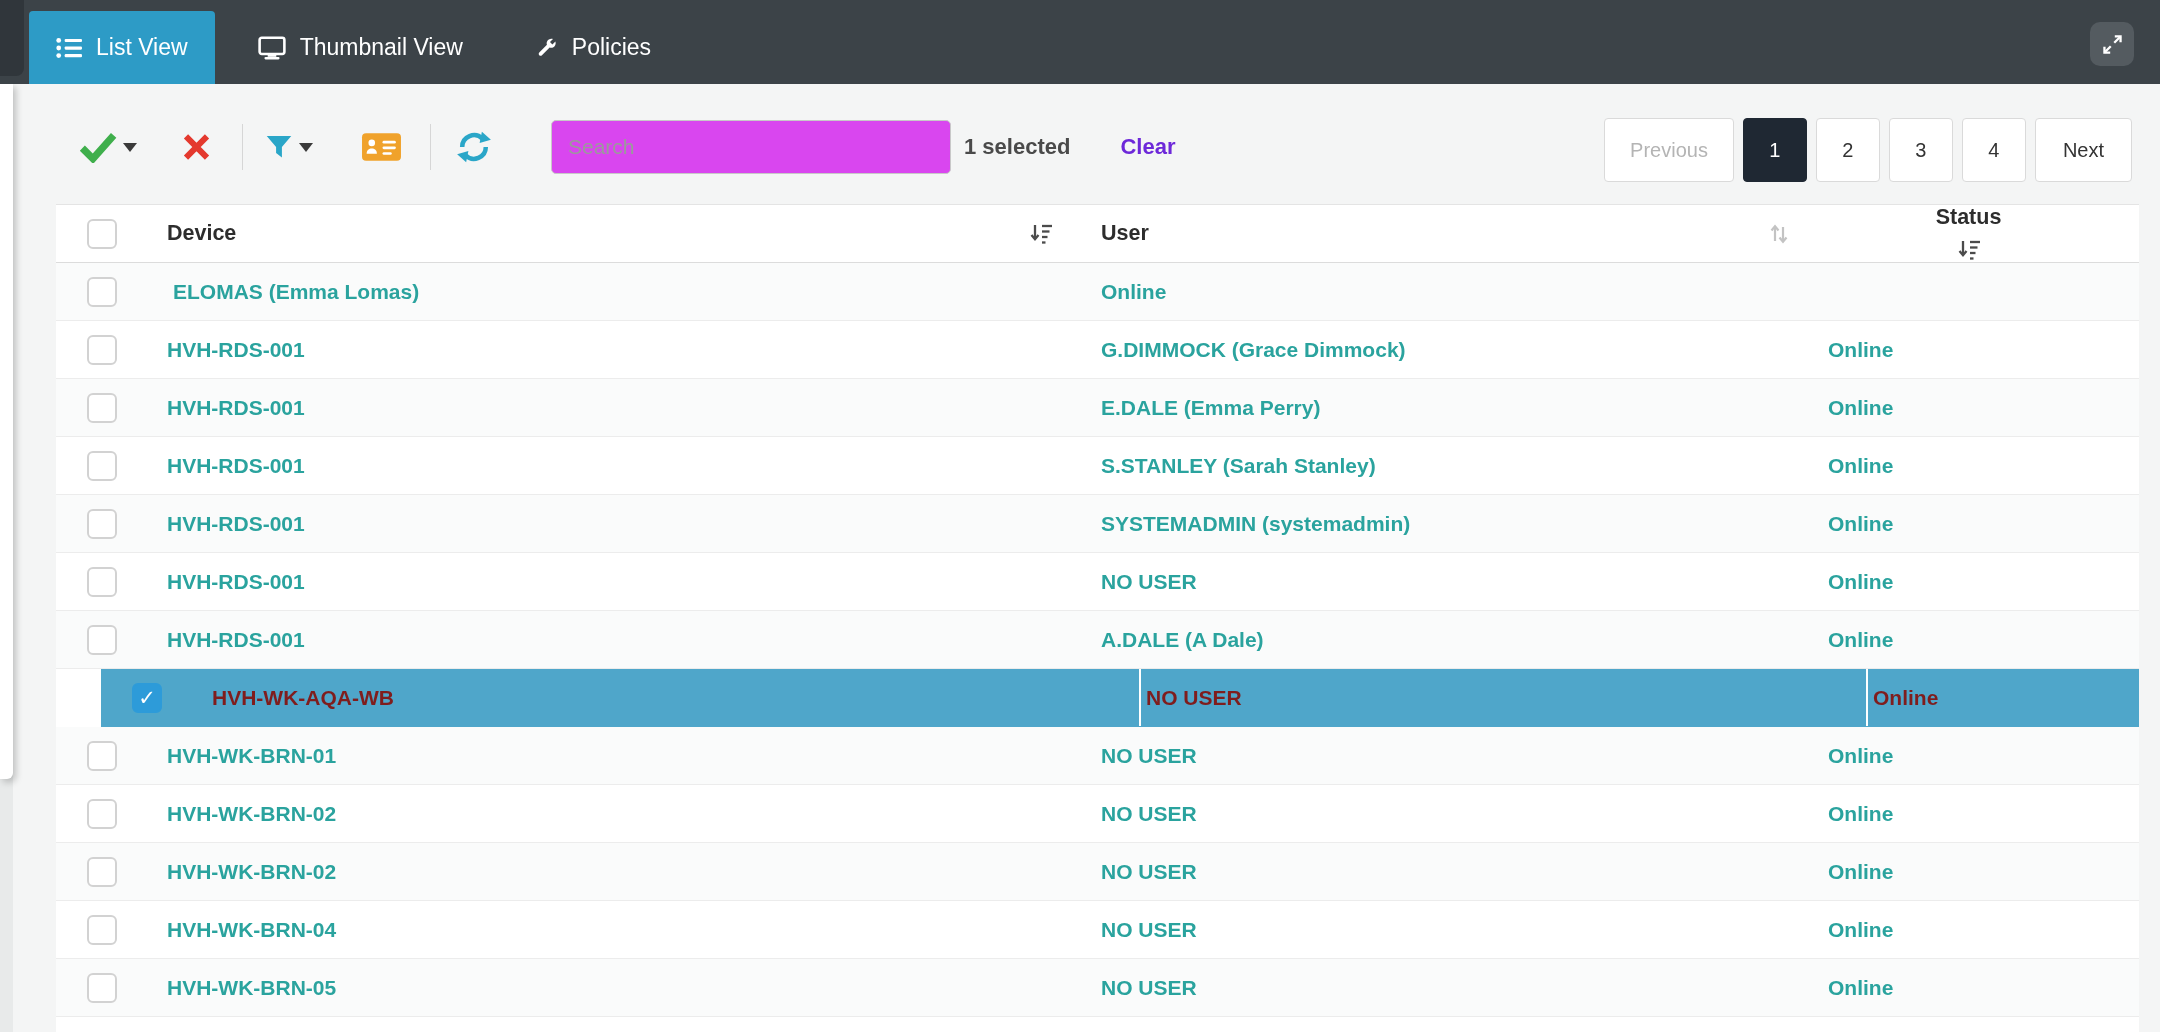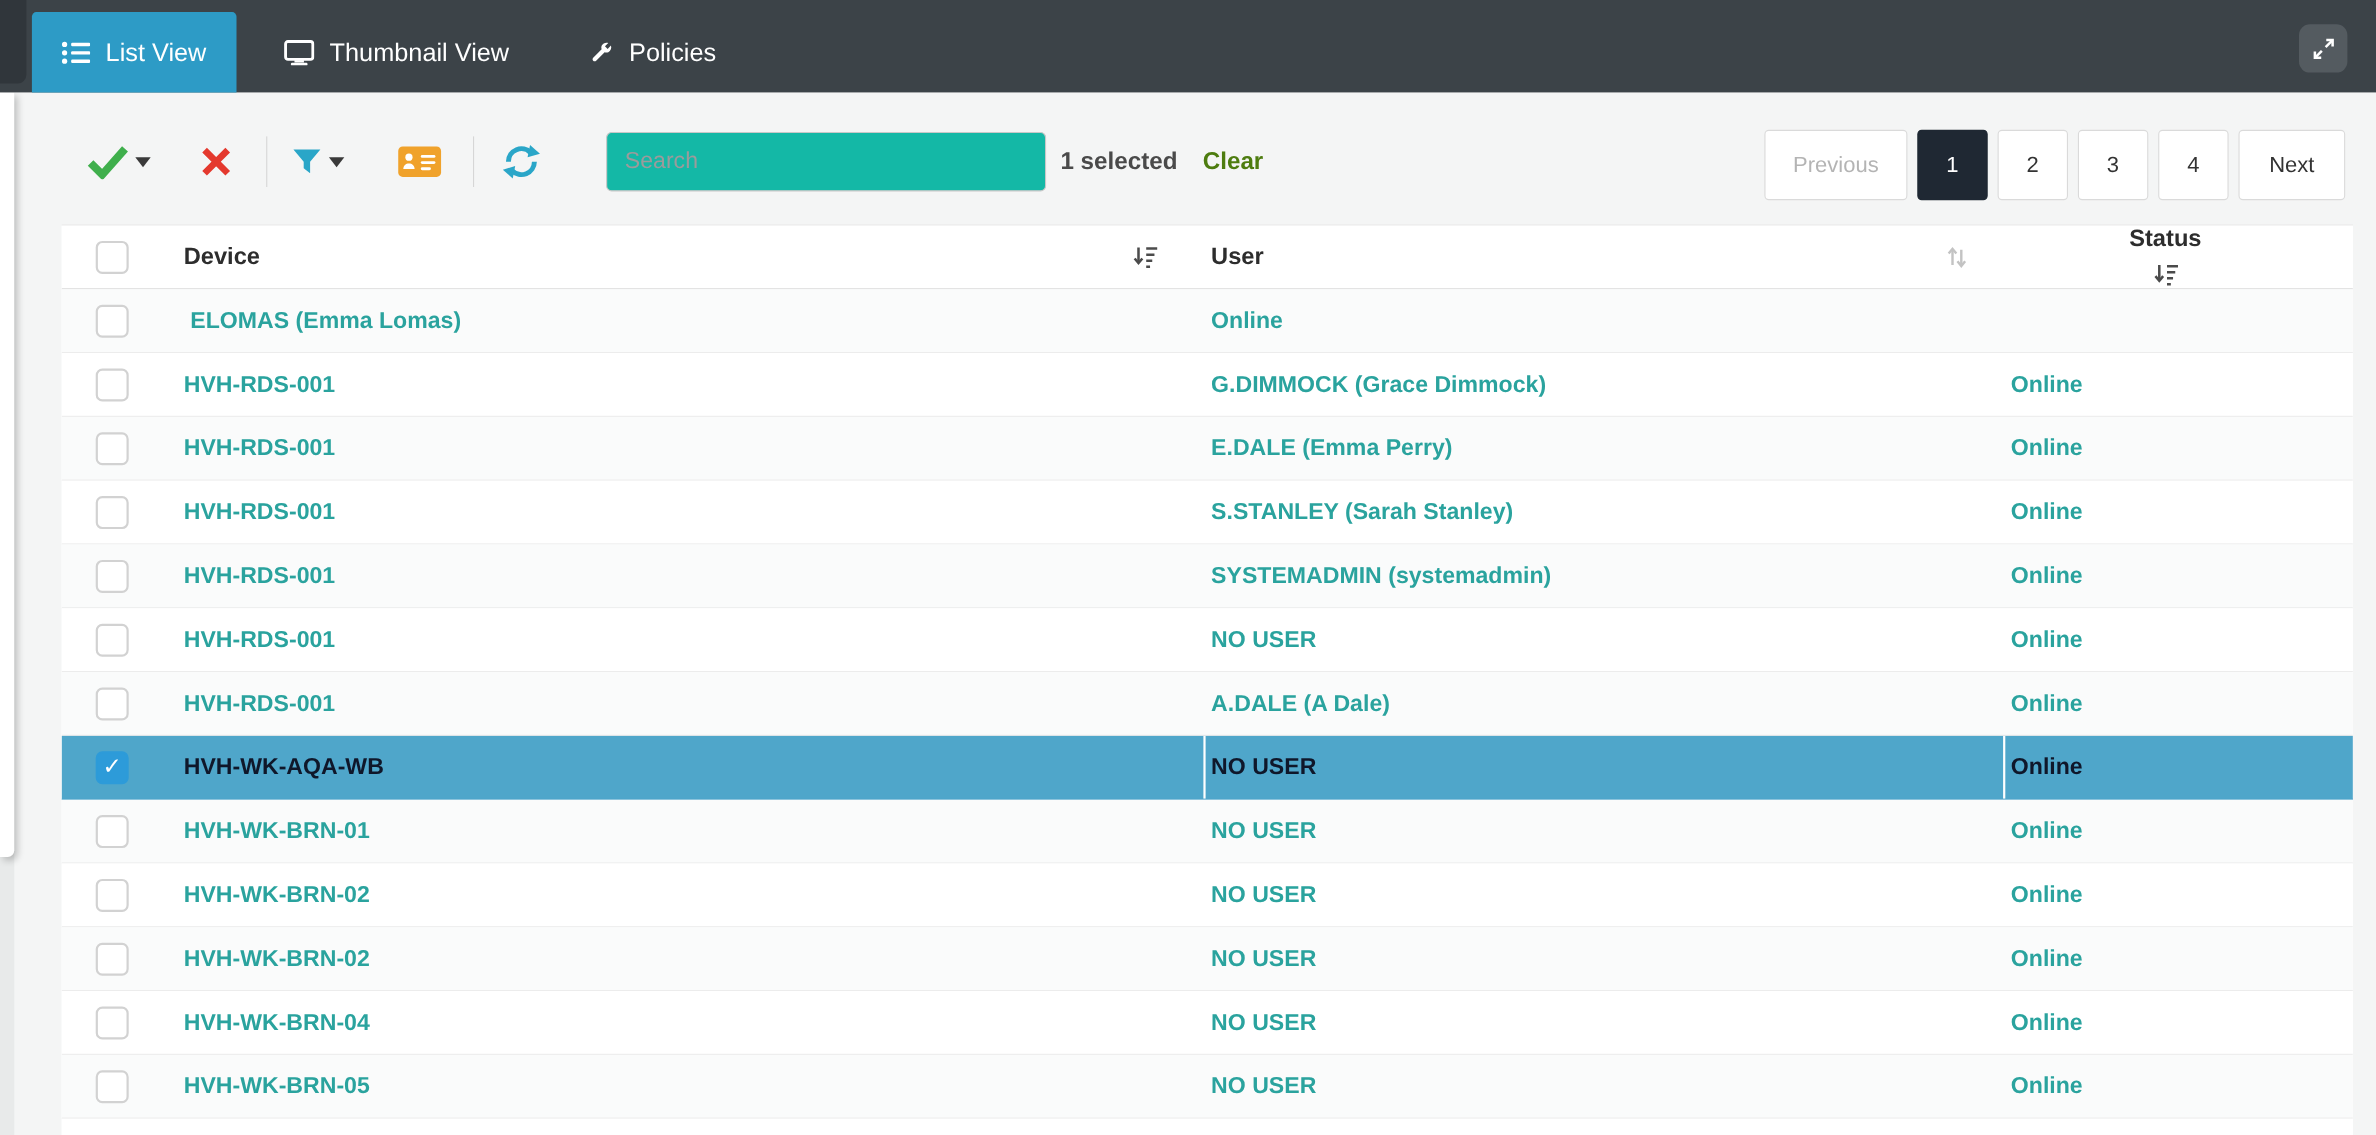--- a/index.html
+++ b/index.html
@@ -21,27 +21,27 @@
   .content{position:absolute;left:13px;top:84px;right:0;bottom:0;background:#f4f5f5;}
   .left-strip{position:absolute;left:0;top:84px;width:13px;height:695px;background:#ffffff;
     box-shadow:3px 3px 7px rgba(0,0,0,.22);border-radius:0 0 6px 0;z-index:6;}
 
   
   .tb-i{position:absolute;top:63px;transform:translateY(-50%);display:flex;align-items:center;gap:6px;cursor:pointer;}
   .caret{width:0;height:0;border-left:7px solid transparent;border-right:7px solid transparent;border-top:9px solid #3a3a3a;}
   .vdiv{position:absolute;top:63px;transform:translateY(-50%);width:1px;height:46px;background:#d6d6d6;cursor:default;}
 
   .search-input{position:absolute;left:538px;top:36px;width:400px;height:54px;border:1px solid #c8c8c8;
-    border-radius:5px;background:#14b8a6;padding:0 16px;font-size:21px;color:#333;outline:none;
+    border-radius:5px;background:#d946ef;padding:0 16px;font-size:21px;color:#333;outline:none;
     font-family:"Liberation Sans","DejaVu Sans",sans-serif;}
   .search-input::placeholder{color:#9b9b9b;}
 
   .sel-group{position:absolute;left:951px;top:63px;transform:translateY(-50%);display:flex;align-items:center;gap:23px;}
   .sel-text{font-size:22px;color:#4a4a4a;font-weight:600;}
-  .clear-link{font-size:22px;color:#4d7c0f;font-weight:700;cursor:pointer;}
+  .clear-link{font-size:22px;color:#6d28d9;font-weight:700;cursor:pointer;margin-left:27px;}
 
   .pagination{position:absolute;right:28px;top:34px;display:flex;align-items:center;gap:9px;}
   .pg-btn{height:64px;border:1px solid #dadada;background:#fff;border-radius:4px;display:flex;
     align-items:center;justify-content:center;font-size:20px;color:#333;cursor:pointer;}
   .pg-prev{padding:0 25px;color:#b4b4b4;}
   .pg-num{width:64px;}
   .pg-num.active{background:#1f2833;border-color:#1f2833;color:#fff;}
   .pg-next{padding:0 27px;}
   .pages{display:flex;align-items:center;gap:9px;}
 
@@ -57,21 +57,21 @@
   .th{justify-content:space-between;}
   .th .sort{flex:none;}
   .th-device{padding-right:40px;}
   .th-user{padding-right:30px;gap:20px;}
   .th-status{padding-right:30px;flex-direction:column;}
   .sort.dark{color:#4b4b4b;}
   .sort.light{color:#c3c3c3;}
 
   .t-row{border-bottom:1px solid #ececec;background:#fff;font-size:21px;font-weight:700;color:#2aa39e;cursor:pointer;}
   .t-body .t-row:nth-child(odd){background:#fafbfb;}
-  .t-row.selected{background:#4fa6ca;color:#0f172a;border-bottom-color:#4fa6ca;}
+  .t-row.selected{background:#4fa6ca;color:#7f1d1d;border-bottom-color:#4fa6ca;margin-left:45px;}
   .t-row.selected .cell-user,.t-row.selected .cell-status{border-left:2px solid #fff;padding-left:5px;}
   .t-filler{background:#fff;border-bottom:1px solid #ececec;}
 
   .cb{width:30px;height:30px;border:2px solid #d2d2d2;border-radius:6px;background:#fff;flex:none;
     display:flex;align-items:center;justify-content:center;cursor:pointer;}
   .cb.checked{background:#2d9bd9;border-color:#2d9bd9;}
   .cb.checked::after{content:"✓";color:#fff;font-size:21px;font-weight:700;line-height:1;}
 </style>
 </head>
 <body>

